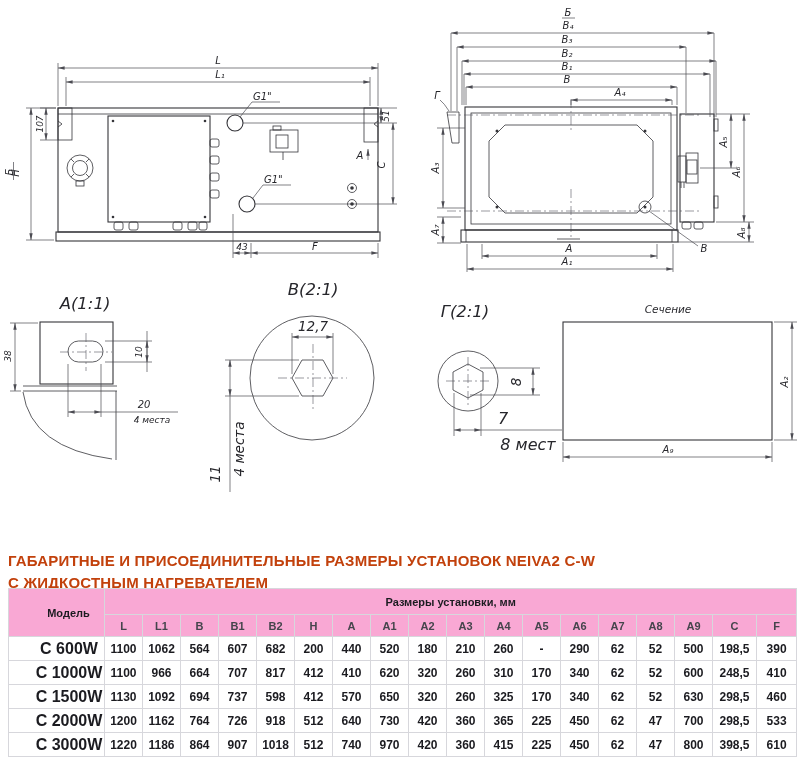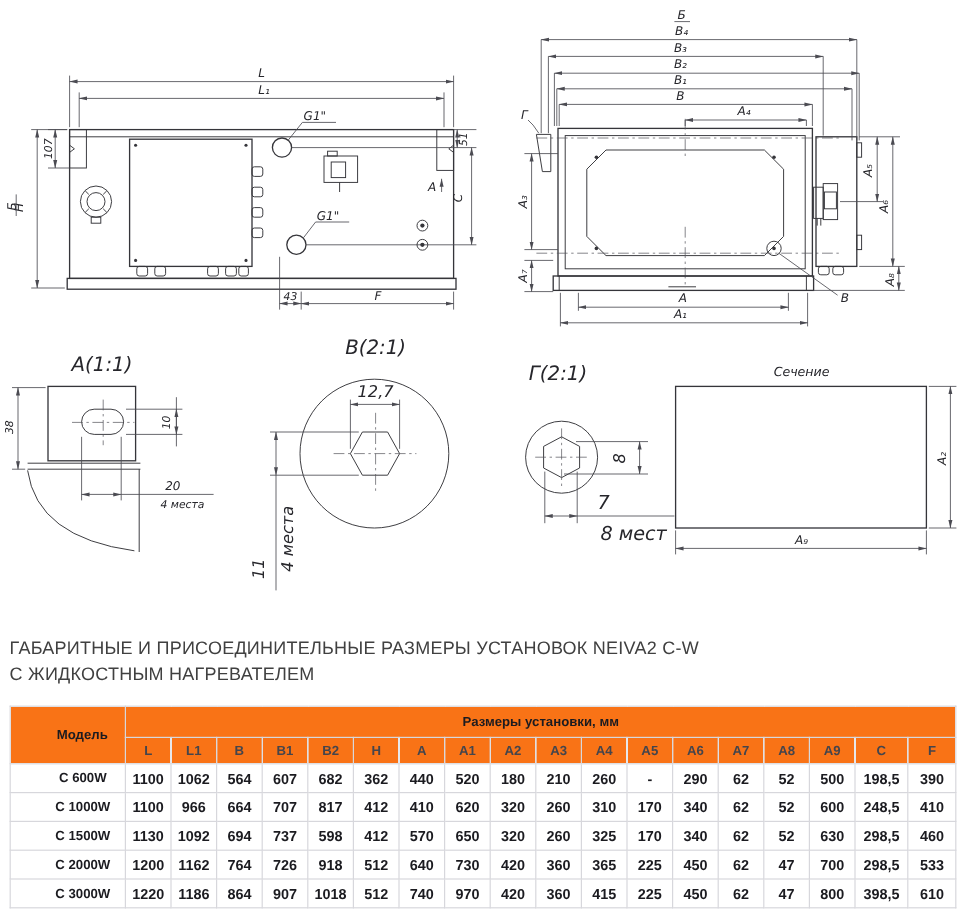--- a/index.html
+++ b/index.html
@@ -16,36 +16,36 @@
   text { font-family:"DejaVu Sans", sans-serif; font-style:italic; fill:#26262b; text-anchor:middle; }
   text.dim    { font-size:10px; }
   text.dim-sm { font-size:9px; }
   text.dim-lg { font-size:13.5px; }
   text.dim-xl { font-size:16px; }
   text.view-title { font-size:16.5px; }
   text.sec { font-size:10.5px; }
   text.start { text-anchor:start; }
 
   
-  .title-block { position:absolute; left:8px; top:530px; width:784px;
-                 font-weight:normal; font-size:15px; line-height:22px;
-                 letter-spacing:0.2px; color:#404040; }
+  .title-block { position:absolute; left:8px; top:550px; width:784px;
+                 font-weight:bold; font-size:15px; line-height:22px;
+                 letter-spacing:0.2px; color:#c2410c; }
 
   
   .table-wrap { position:absolute; left:8px; top:588px; width:784px; }
   table.dim-table { border-collapse:collapse; width:784px; table-layout:fixed;
                     font-weight:bold; color:#1b1b20; }
   .dim-table th, .dim-table td { border:1px solid #d7d7dc; text-align:center;
                                  vertical-align:middle; padding:0; overflow:hidden; }
-  .dim-table thead th { background:#f97316; }
+  .dim-table thead th { background:#f9a8d4; }
   .dim-table .group-header-cell { height:25px; font-size:11px; color:#1b1b20; }
   .dim-table .model-header-cell { font-size:11px; color:#1b1b20;padding-left:24px; }
   .dim-table .columns-row th { height:21px; font-size:11px; font-weight:bold; color:#45454c; }
   .dim-table tbody td { height:23px; font-size:12px; background:#fff; }
-  .dim-table tbody td:first-child { font-size:11px;padding-left:25px; }
+  .dim-table tbody td:first-child { font-size:16px;padding-left:25px; }
 </style>
 </head>
 <body>
 
 <div class="page">
 
   <svg class="drawing-svg" width="800" height="520" viewBox="0 0 800 520">
     <defs>
       <marker id="ar" viewBox="0 0 10 6" refX="9.5" refY="3" markerWidth="10" markerHeight="6" orient="auto-start-reverse">
         <path d="M0,0.6 L10,3 L0,5.4 z" fill="#4b4b52"></path>
@@ -390,21 +390,21 @@
           </tr>
       </thead>
       <tbody>
           <tr>
             <td>C 600W</td>
             <td>1100</td>
             <td>1062</td>
             <td>564</td>
             <td>607</td>
             <td>682</td>
-            <td>362</td>
+            <td>200</td>
             <td>440</td>
             <td>520</td>
             <td>180</td>
             <td>210</td>
             <td>260</td>
             <td>-</td>
             <td>290</td>
             <td>62</td>
             <td>52</td>
             <td>500</td>

